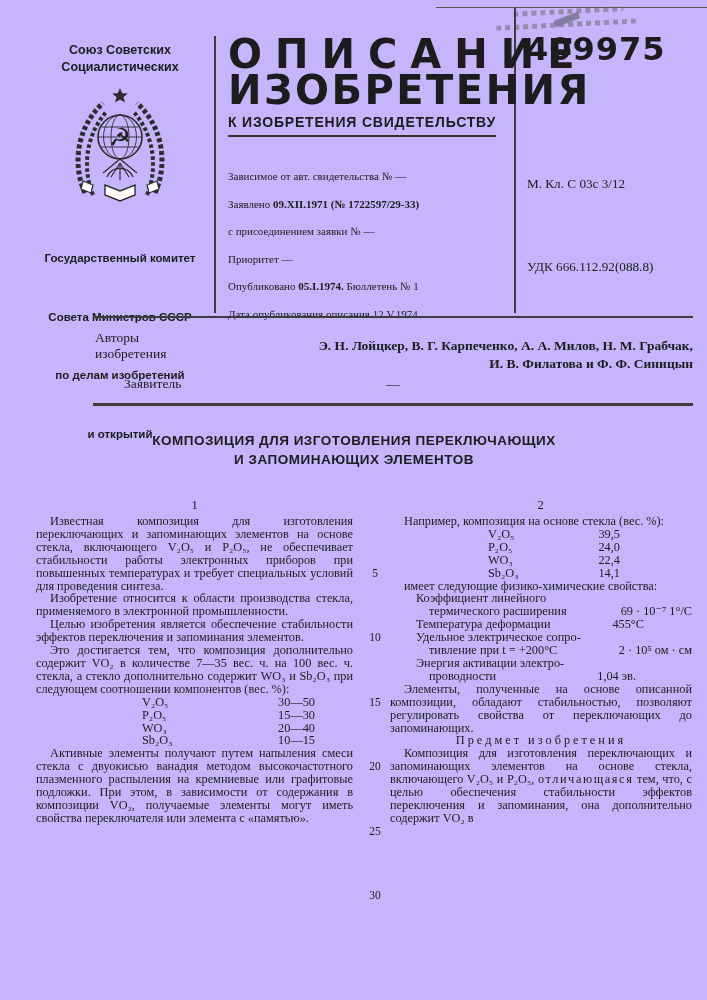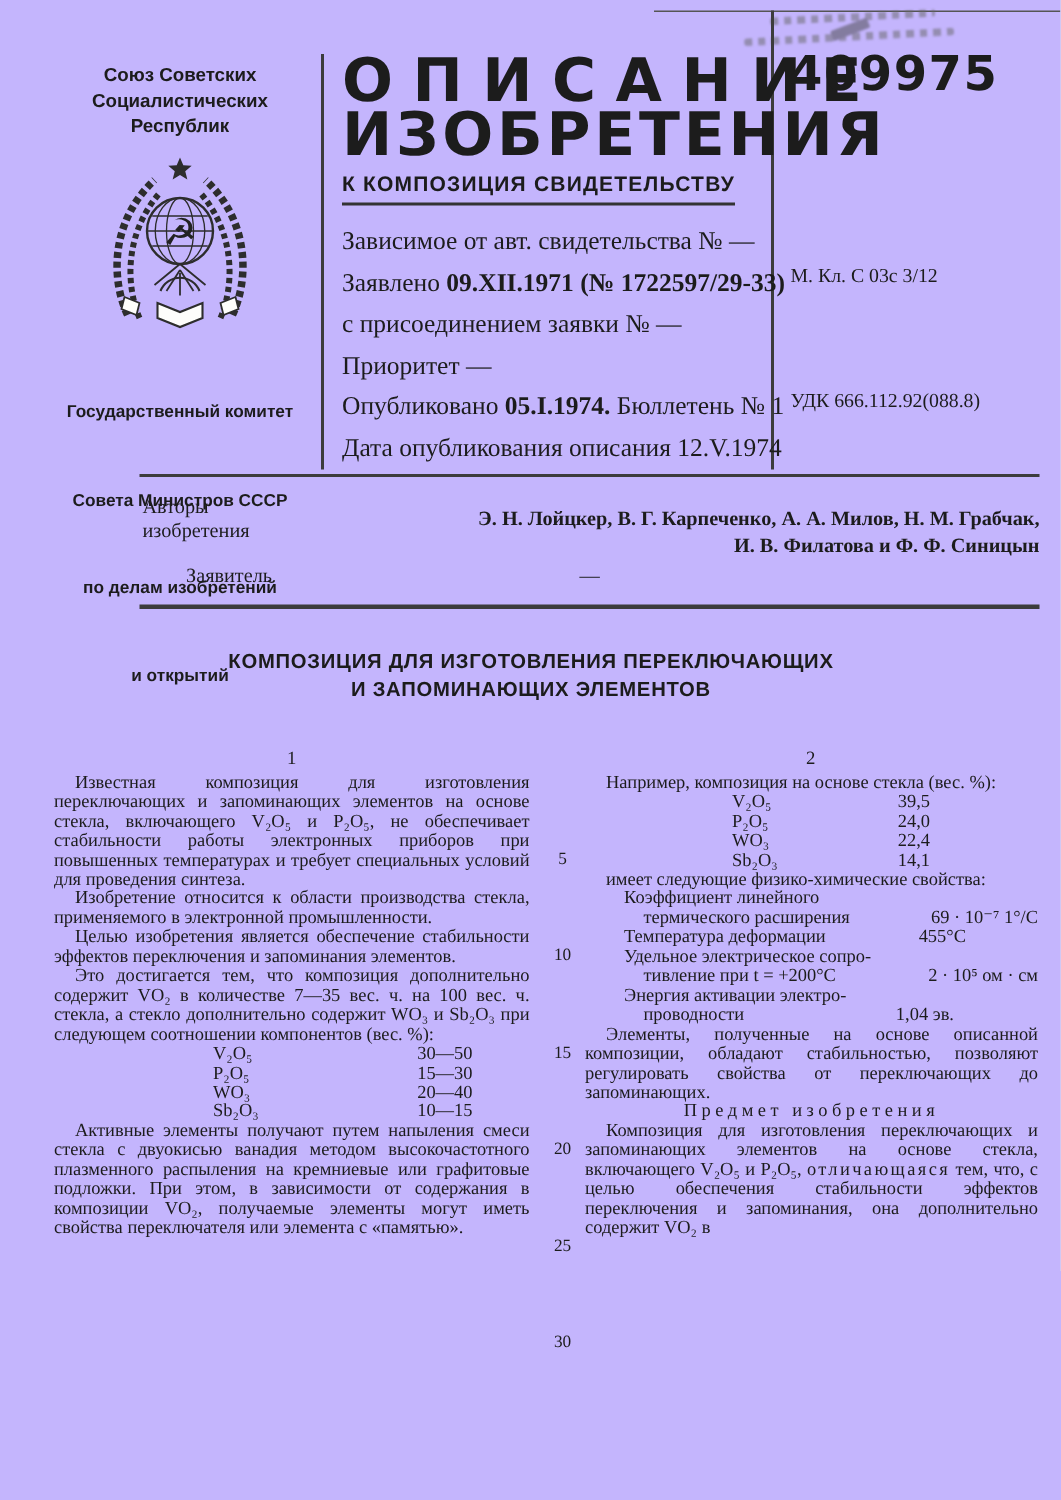--- a/index.html
+++ b/index.html
@@ -28,21 +28,21 @@
   .committee { margin-top:8px; font-family:"Liberation Sans","DejaVu Sans",sans-serif; font-weight:bold; font-size:11.5px; line-height:14.5px; }
   .committee span { display:block;margin-top:44px; }
 
   
   .hmid { position:absolute; left:228px; top:36px; width:280px; }
   .doc-type { font-family:"DejaVu Sans","Liberation Sans",sans-serif; font-weight:bold; font-size:40px; line-height:36px; white-space:nowrap; }
   .doc-type .l1 { letter-spacing:13px; }
   .doc-type .l2 { letter-spacing:2.5px; }
   .doc-sub { display:inline-block; margin-top:6px; padding-bottom:5px; border-bottom:2px solid #333;
              font-family:"Liberation Sans","DejaVu Sans",sans-serif; font-weight:bold; font-size:14px; letter-spacing:.8px; }
-  .filing { margin-top:10px; font-size:17px; }
+  .filing { margin-top:26px; font-size:11px; }
   .filing .fline { height:27.5px; line-height:27.5px; white-space:nowrap; }
   .b { font-weight:bold; }
 
   
   .pat-no { position:absolute; left:526px; top:30px; font-family:"DejaVu Sans","Liberation Sans",sans-serif; font-weight:bold; font-size:32px; letter-spacing:1px; }
   .class-code { position:absolute; left:527px; top:176px; font-size:13.2px; }
   .udc { position:absolute; left:527px; top:259px; font-size:13.2px; }
 
   
   .authors { position:absolute; left:93px; top:326px; width:600px; font-size:13.5px; }
@@ -90,21 +90,20 @@
   <div class="stamp">
       <i class="s1"></i>
       <i class="s2"></i>
       <i class="s3"></i>
     </div>
 
   <div class="hleft">
     <div class="country">
       <span>Союз Советских</span>
       <span>Социалистических</span>
-      <span>Республик</span>
     </div>
     <svg class="emblem" width="98" height="122" viewBox="0 0 98 122">
       <g fill="none" stroke="#2d2d2d">
         <path d="M49 3 l2.2 5.2 5.6 .3 -4.3 3.6 1.4 5.5 -4.9 -3 -4.9 3 1.4 -5.5 -4.3 -3.6 5.6 -.3 z" fill="#2d2d2d" stroke="none"></path>
         <path d="M14 108 C2 82 4 44 32 18" stroke-width="5" stroke-dasharray="4 2.5"></path>
         <path d="M22 110 C12 86 13 52 36 26" stroke-width="4" stroke-dasharray="3.5 2.5"></path>
         <path d="M84 108 C96 82 94 44 66 18" stroke-width="5" stroke-dasharray="4 2.5"></path>
         <path d="M76 110 C86 86 85 52 62 26" stroke-width="4" stroke-dasharray="3.5 2.5"></path>
         <circle cx="49" cy="52" r="22" stroke-width="1.6"></circle>
         <ellipse cx="49" cy="52" rx="9" ry="22" stroke-width=".9"></ellipse>
@@ -129,21 +128,21 @@
   </div>
 
   <div class="rule" id="divider-left"></div>
   <div class="rule" id="divider-right"></div>
 
   <div class="hmid">
     <div class="doc-type">
       <div class="l1">ОПИСАНИЕ</div>
       <div class="l2">ИЗОБРЕТЕНИЯ</div>
     </div>
-    <div class="doc-sub">К КОМПОЗИЦИЯ СВИДЕТЕЛЬСТВУ</div>
+    <div class="doc-sub">К ИЗОБРЕТЕНИЯ СВИДЕТЕЛЬСТВУ</div>
     <div class="filing">
       <div class="fline"><span>Зависимое от авт. свидетельства №  —</span></div>
       <div class="fline"><span>Заявлено </span><span class="b">09.XII.1971  (№ 1722597/29-33)</span></div>
       <div class="fline"><span>с присоединением заявки №  —</span></div>
       <div class="fline"><span>Приоритет  —</span></div>
       <div class="fline"><span>Опубликовано </span><span class="b">05.I.1974.</span><span> Бюллетень № 1</span></div>
       <div class="fline"><span>Дата опубликования описания 12.V.1974</span></div>
     </div>
   </div>
 

